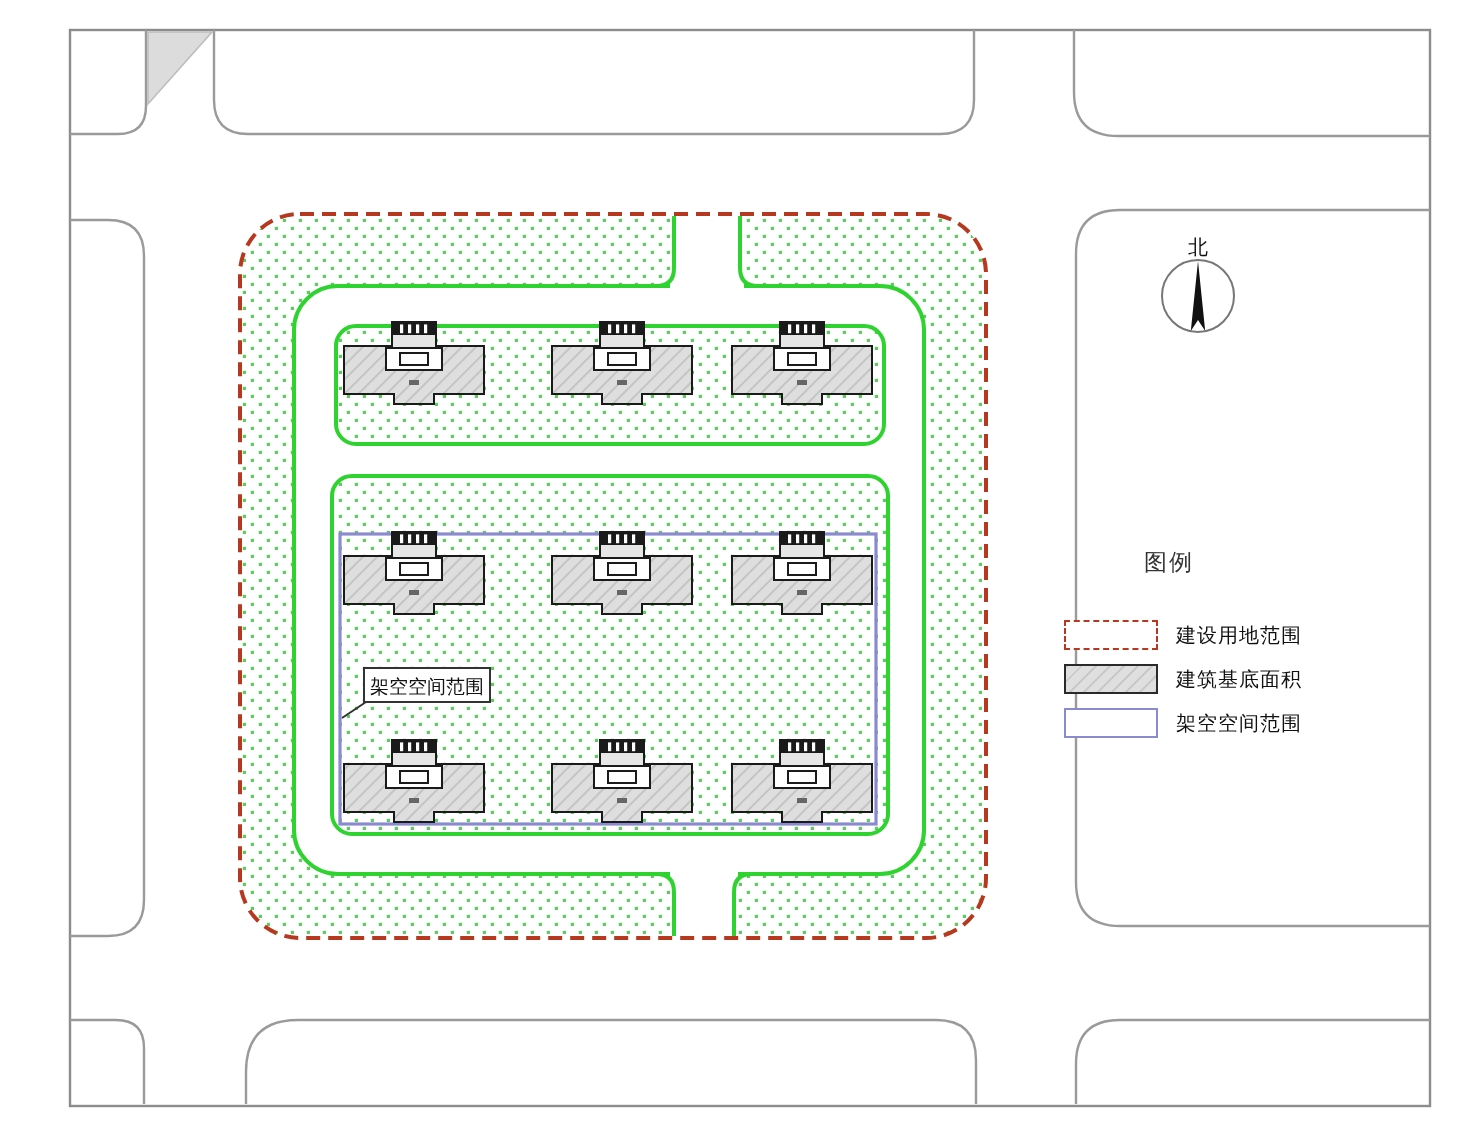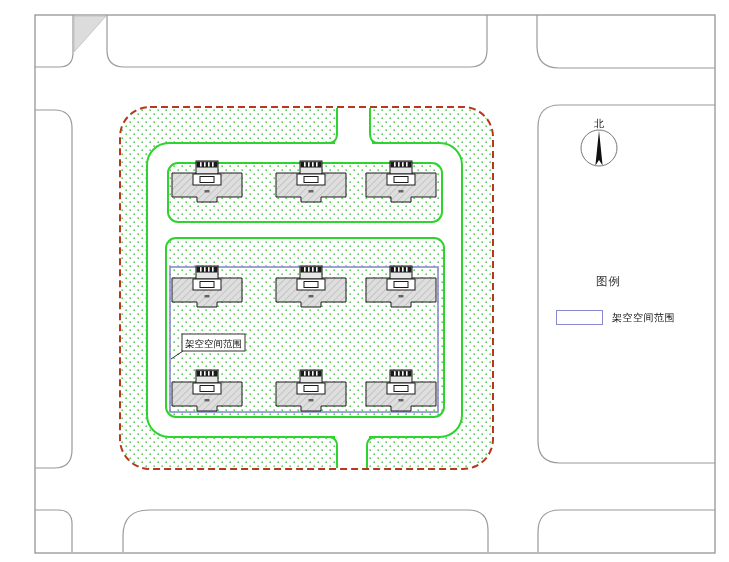--- a/index.html
+++ b/index.html
@@ -8,21 +8,21 @@
     width:729px;height:562px;
     background:#ffffff;
     font-family:"Liberation Sans", sans-serif;
     overflow:hidden;
   }
   .plan-svg{position:absolute;left:0;top:0;}
   svg text{font-family:"Liberation Sans", sans-serif;}
 
   
   .legend{
-    position:absolute;left:556px;top:274px;width:150px;
+    position:absolute;left:532px;top:274px;width:150px;
     color:#222;
   }
   .legend-title{
     font-size:11.5px;color:#333;margin:0 0 21px 40px;letter-spacing:1px;
   }
   .legend-row{
     display:flex;align-items:center;gap:9px;margin-bottom:7px;height:15px;
   }
   .swatch{
     width:47px;height:15px;box-sizing:border-box;background:#fff;flex:0 0 auto;
@@ -137,22 +137,30 @@
     <g>
       <text x="599" y="127" text-anchor="middle" font-size="10" fill="#111111">北</text>
       <circle cx="599" cy="148" r="18" fill="none" stroke="#777777" stroke-width="1"></circle>
       <polygon points="599,130.5 595.4,165.5 599,160 602.6,165.5" fill="#111111"></polygon>
     </g>
   </svg>
 
   <div class="legend">
     <div class="legend-title">图例</div>
 
+    <div class="legend-row">
+      <span class="swatch sw-red"></span>
+      <span class="legend-label">建设用地范围</span>
+    </div>
 
 
+    <div class="legend-row">
+      <span class="swatch sw-gray"></span>
+      <span class="legend-label">建筑基底面积</span>
+    </div>
 
     <div class="legend-row">
       <span class="swatch sw-blue"></span>
       <span class="legend-label">架空空间范围</span>
     </div>
   </div>
 
 </div>
 
 </body></html>

